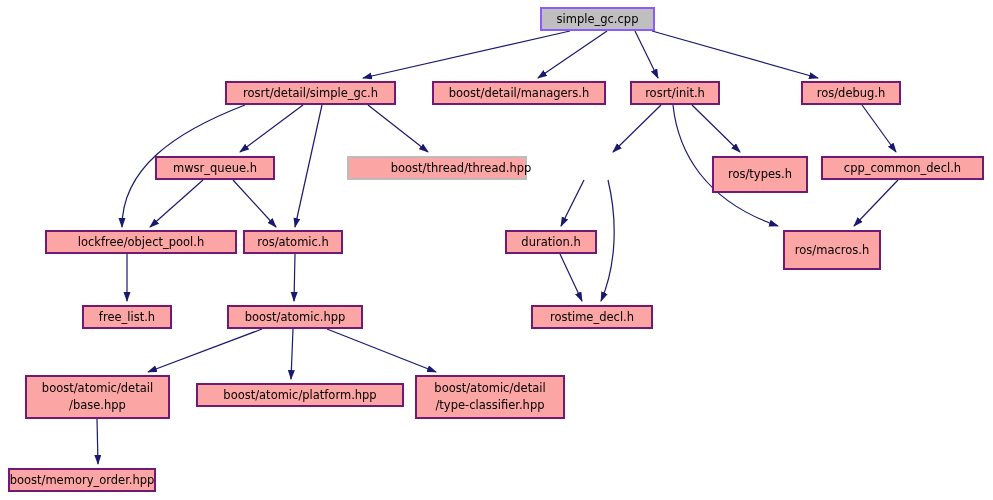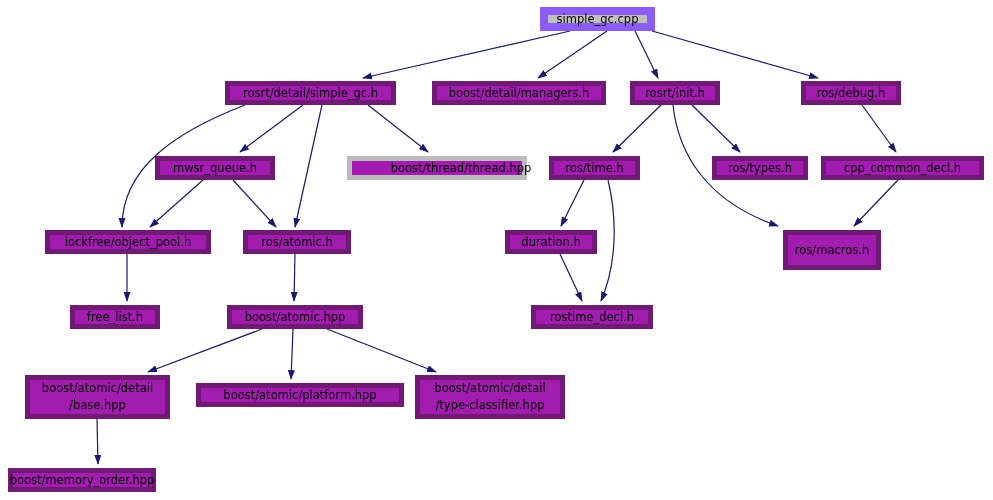--- a/index.html
+++ b/index.html
@@ -5,26 +5,26 @@
   html,body { margin:0; padding:0; background:#ffffff; }
   .canvas {
     position:relative; width:993px; height:500px; background:#ffffff;
     font-family:"DejaVu Sans", "Liberation Sans", sans-serif;
     overflow:hidden;
   }
   svg.edges { position:absolute; left:0; top:0; width:993px; height:500px; }
   .edge { stroke:#191970; stroke-width:1.2; fill:none; }
   .node {
     position:absolute; box-sizing:border-box;
-    background:#a21caf; border:5px solid #701a75;
+    background:#fca5a5; border:2px solid #701a75;
     display:flex; align-items:center; justify-content:center;
     font-size:11.5px; color:#000000; text-align:center;
     white-space:pre-line; line-height:1.45; cursor:pointer;
   }
-  .node-main { background:#bfbfbf; border:8px solid #8b5cf6; cursor:default; }
+  .node-main { background:#bfbfbf; border:2px solid #8b5cf6; cursor:default; }
   .node-gray { border-color:#bcbcbc;padding-left:48px; }
 </style>
 </head>
 <body>
 
 <div class="canvas">
 
   <svg class="edges" viewBox="0 0 993 500" xmlns="http://www.w3.org/2000/svg">
     <defs>
       <marker id="arrow" markerWidth="11" markerHeight="8" refX="9" refY="3.5" orient="auto" markerUnits="userSpaceOnUse">
@@ -57,28 +57,27 @@
     <path class="edge" marker-end="url(#arrow)" d="M898,180 L854,226"></path>
   </svg>
 
   <div class="node node-main" style="left:540px;top:7px;width:115px;height:24px">simple_gc.cpp</div>
   <div class="node" style="left:225px;top:81px;width:171px;height:24px">rosrt/detail/simple_gc.h</div>
   <div class="node" style="left:432px;top:81px;width:174px;height:24px">boost/detail/managers.h</div>
   <div class="node" style="left:630px;top:81px;width:90px;height:24px">rosrt/init.h</div>
   <div class="node" style="left:801px;top:81px;width:100px;height:24px">ros/debug.h</div>
   <div class="node" style="left:155px;top:156px;width:120px;height:24px">mwsr_queue.h</div>
   <div class="node node-gray" style="left:347px;top:156px;width:180px;height:24px">boost/thread/thread.hpp</div>
-  <div class="node" style="left:549px;top:156px;width:91px;height:24px">ros/time.h</div>
-  <div class="node" style="left:712px;top:156px;width:96px;height:24px">ros/types.h</div>
+  <div class="node" style="left:712px;top:156px;width:96px;height:37px">ros/types.h</div>
   <div class="node" style="left:821px;top:156px;width:163px;height:24px">cpp_common_decl.h</div>
-  <div class="node" style="left:45px;top:230px;width:166px;height:24px">lockfree/object_pool.h</div>
-  <div class="node" style="left:243px;top:230px;width:108px;height:24px">ros/atomic.h</div>
+  <div class="node" style="left:45px;top:230px;width:192px;height:24px">lockfree/object_pool.h</div>
+  <div class="node" style="left:243px;top:230px;width:100px;height:24px">ros/atomic.h</div>
   <div class="node" style="left:505px;top:230px;width:92px;height:24px">duration.h</div>
   <div class="node" style="left:783px;top:230px;width:98px;height:40px">ros/macros.h</div>
-  <div class="node" style="left:70px;top:305px;width:90px;height:24px">free_list.h</div>
+  <div class="node" style="left:82px;top:305px;width:90px;height:24px">free_list.h</div>
   <div class="node" style="left:227px;top:305px;width:136px;height:24px">boost/atomic.hpp</div>
   <div class="node" style="left:531px;top:305px;width:122px;height:24px">rostime_decl.h</div>
   <div class="node" style="left:25px;top:375px;width:145px;height:44px">boost/atomic/detail
 /base.hpp</div>
   <div class="node" style="left:196px;top:383px;width:208px;height:24px">boost/atomic/platform.hpp</div>
   <div class="node" style="left:415px;top:375px;width:150px;height:44px">boost/atomic/detail
 /type-classifier.hpp</div>
   <div class="node" style="left:8px;top:468px;width:148px;height:24px">boost/memory_order.hpp</div>
 
 </div>

